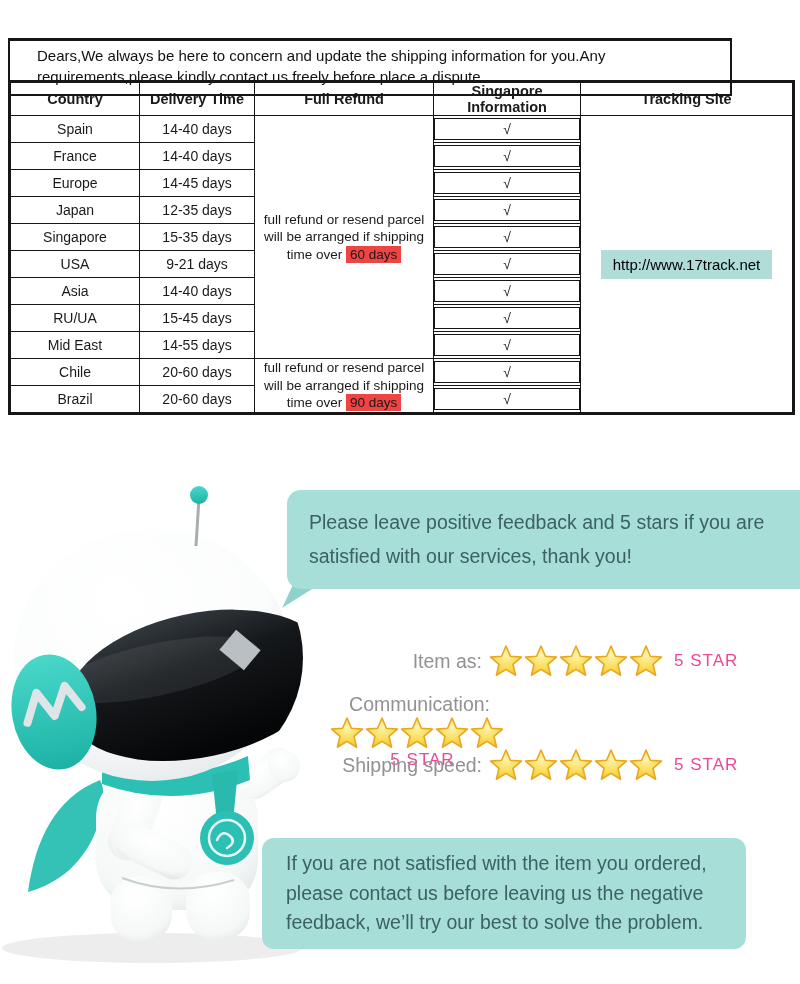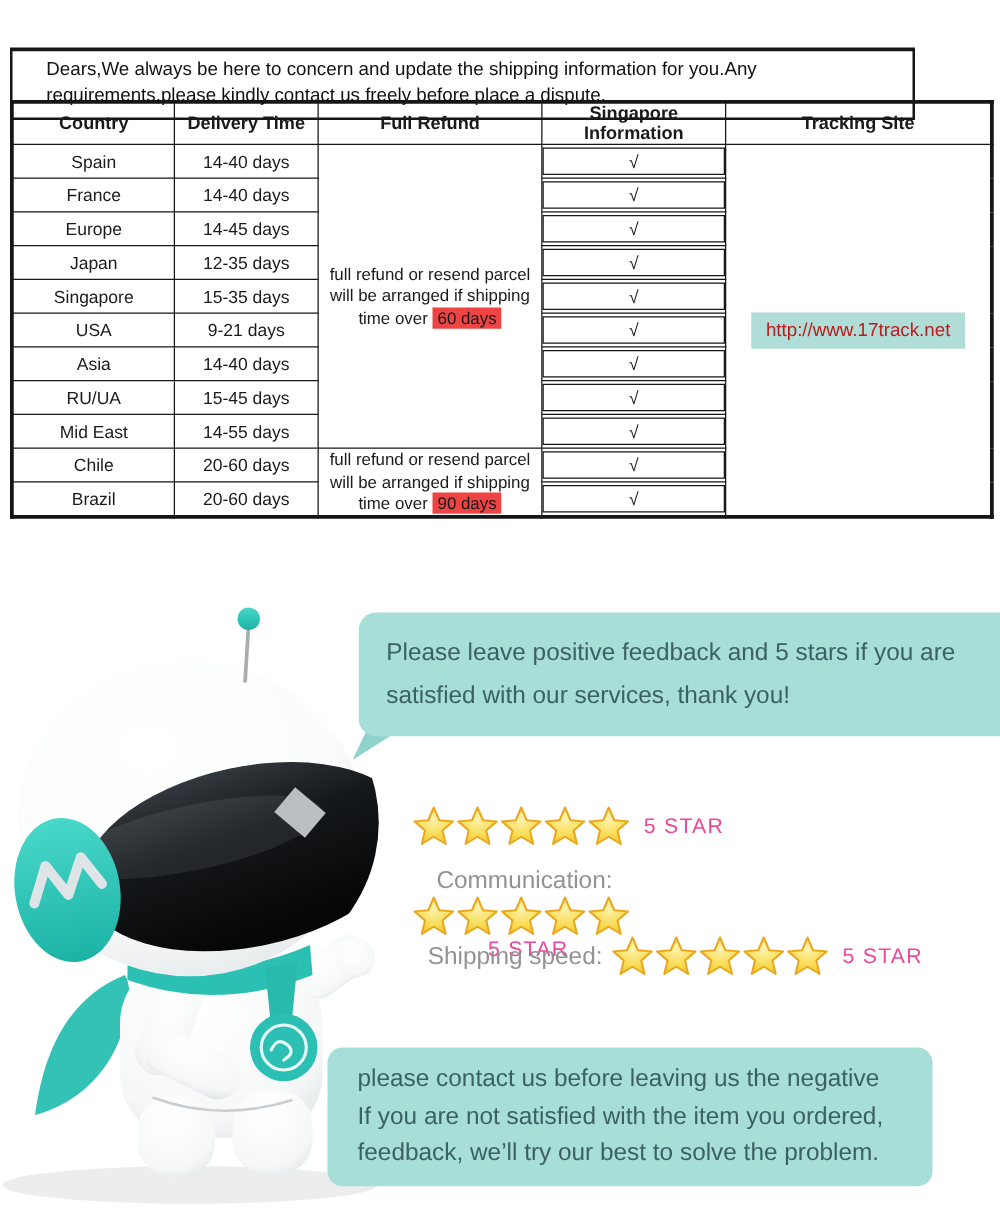--- a/index.html
+++ b/index.html
@@ -16,21 +16,21 @@
              table-layout:fixed;border:3px solid #161616;font-size:14px;text-align:center;}
   table.ship th{border:1px solid #161616;font-size:14.5px;font-weight:bold;height:25px;padding:0;}
   table.ship td{border:1px solid #161616;height:26px;padding:0;vertical-align:middle;text-align:center;}
   td.refund{font-size:13.5px;text-align:left;padding:0 5px;line-height:1.3;}
   td.refund-top{padding-bottom:56px;}
   td.track{border-top:none;border-bottom:none;padding:0 3px;}
   .tickbox{border:1px solid #161616;height:20px;margin:2px 0;display:flex;
            align-items:center;justify-content:center;font-size:14px;}
   .hl-yellow{background:#ef4444;padding:1px 4px;color:#181818;}
   td.site{border-left:1px solid #161616;}
-  .url-chip{display:inline-block;background:#b1ddd8;padding:6px 12px;font-size:15px;color:#b91c1c;}
+  .url-chip{display:inline-block;background:#b1ddd8;padding:6px 12px;font-size:15px;color:#000000;}
 
   
   .bubble{position:absolute;background:#a7ded8;color:#3c6164;border-radius:14px;
           box-sizing:border-box;font-size:19.5px;}
   .bubble .ln{display:block;}
   .bubble-top{left:258px;top:490px;width:532px;padding:16px 22px;line-height:1.72;margin-left:29px;}
   .bubble-bottom{left:262px;top:838px;width:484px;padding:11px 24px;line-height:1.52;border-radius:12px;}
   .bubble-tail{position:absolute;left:282px;top:570px;width:60px;height:38px;background:#8fd2cb;
                -webkit-clip-path:polygon(30% 0,100% 0,0 100%);clip-path:polygon(30% 0,100% 0,0 100%);}
 
@@ -229,20 +229,21 @@
     <circle cx="199" cy="15" r="9" fill="url(#gTeal)"></circle>
   </svg>
 
   <div class="bubble-tail"></div>
   <div class="bubble bubble-top">
     <span class="ln">Please leave positive feedback and 5 stars if you are</span>
     <span class="ln">satisfied with our services, thank you!</span>
   </div>
 
   <div class="rating-row rr1">
+    <span class="rating-label">Item as:</span>
     <span class="stars">
       <svg width="34" height="34" viewBox="0 0 34 34">
           <defs>
             <radialGradient id="gStar" cx="50%" cy="32%" r="80%">
               <stop offset="0%" stop-color="#fdf3b0"></stop>
               <stop offset="55%" stop-color="#f9dc55"></stop>
               <stop offset="100%" stop-color="#f2bc27"></stop>
             </radialGradient>
           </defs>
           <path d="M17 2 L21.4 12.2 L32.4 13.1 L24 20.4 L26.6 31.2 L17 25.4 L7.4 31.2 L10 20.4 L1.6 13.1 L12.6 12.2 Z" fill="url(#gStar)" stroke="#e8a71e" stroke-width="1.6" stroke-linejoin="round"></path>
@@ -301,18 +302,18 @@
           <path d="M17 2 L21.4 12.2 L32.4 13.1 L24 20.4 L26.6 31.2 L17 25.4 L7.4 31.2 L10 20.4 L1.6 13.1 L12.6 12.2 Z" fill="url(#gStar)" stroke="#e8a71e" stroke-width="1.6" stroke-linejoin="round"></path>
         </svg>
       <svg width="34" height="34" viewBox="0 0 34 34">
           <path d="M17 2 L21.4 12.2 L32.4 13.1 L24 20.4 L26.6 31.2 L17 25.4 L7.4 31.2 L10 20.4 L1.6 13.1 L12.6 12.2 Z" fill="url(#gStar)" stroke="#e8a71e" stroke-width="1.6" stroke-linejoin="round"></path>
         </svg>
     </span>
     <span class="star-count">5 STAR</span>
   </div>
 
   <div class="bubble bubble-bottom">
+    <span class="ln">If you are not satisfied with the item you ordered,</span>
     <span class="ln">please contact us before leaving us the negative</span>
-    <span class="ln">If you are not satisfied with the item you ordered,</span>
     <span class="ln">feedback, we’ll try our best to solve the problem.</span>
   </div>
 
 </div>
 
 </body></html>

